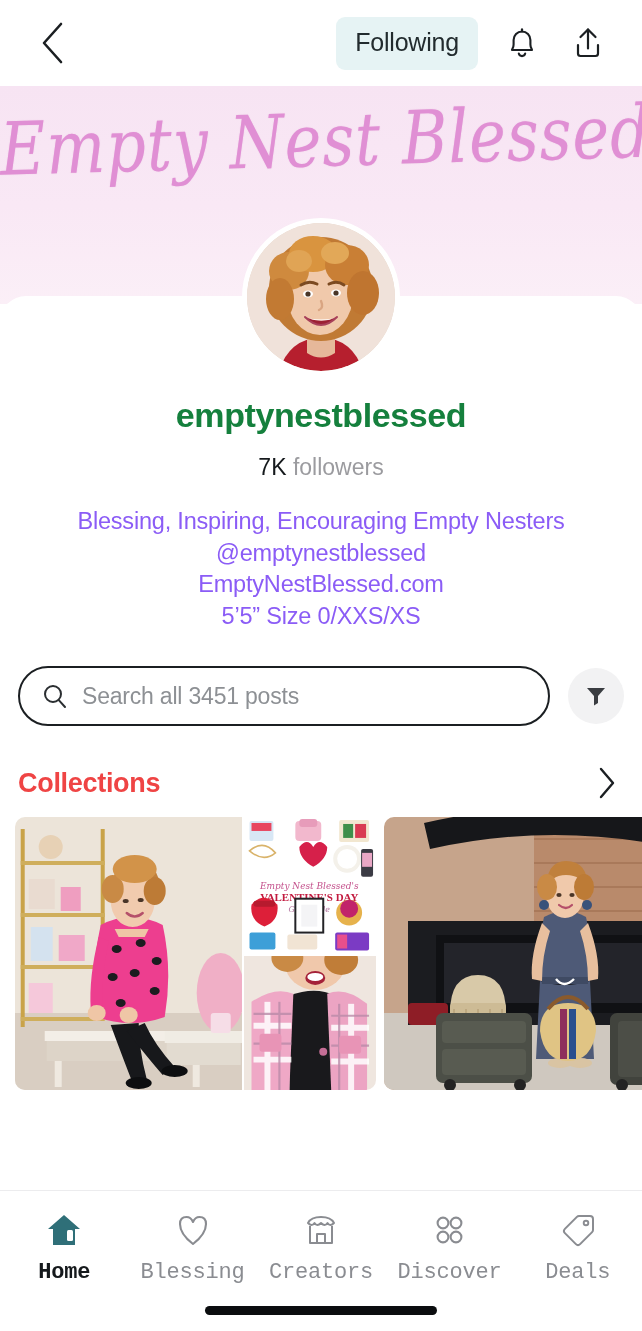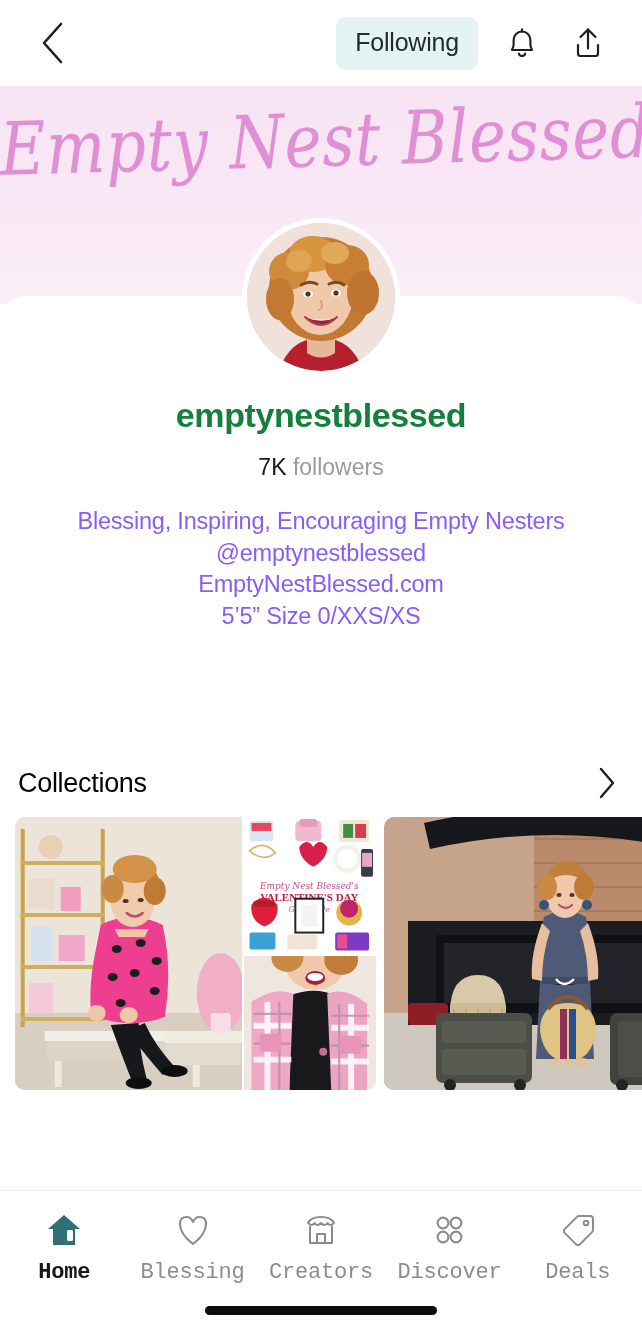--- a/index.html
+++ b/index.html
@@ -166,22 +166,22 @@
 
   
   .section-head {
     position: absolute; top: 766px; left: 0;
     width: 642px;
     display: flex; align-items: center;
     padding: 0 18px;
     z-index: 20;
   }
   .section-title {
-    font-size: 27px; font-weight: 400;
-    color: #000000; letter-spacing: -0.3px;
+    font-size: 27px; font-weight: 700;
+    color: #ef4444; letter-spacing: -0.3px;
   }
   .section-arrow {
     margin-left: auto;
     width: 34px; height: 34px;
     display: flex; align-items: center; justify-content: center;
     cursor: pointer;
   }
 
   .collections {
     position: absolute; top: 817px; left: 0;
@@ -333,20 +333,34 @@
       <span>followers</span>
     </div>
     <div class="bio">
       <div>Blessing, Inspiring, Encouraging Empty Nesters</div>
       <div>@emptynestblessed</div>
       <div>EmptyNestBlessed.com</div>
       <div>5’5”  Size 0/XXS/XS</div>
     </div>
   </div>
 
+  <div class="search-row">
+    <div class="search-box">
+      <svg width="26" height="26" viewBox="0 0 26 26">
+        <circle cx="11" cy="11" r="8" fill="none" stroke="#2a2e31" stroke-width="2"></circle>
+        <line x1="16.8" y1="17.2" x2="23" y2="24" stroke="#2a2e31" stroke-width="2" stroke-linecap="round"></line>
+      </svg>
+      <span class="ph">Search all 3451 posts</span>
+    </div>
+    <div class="filter-btn">
+      <svg width="26" height="26" viewBox="0 0 26 26">
+        <path d="M4 5h18l-7 8v7l-4 2.5V13z" fill="#3a3d41"></path>
+      </svg>
+    </div>
+  </div>
 
   <div class="section-head">
     <div class="section-title">Collections</div>
     <div class="section-arrow">
       <svg width="22" height="34" viewBox="0 0 22 34">
         <polyline points="5,3 17,17 5,31" fill="none" stroke="#1b1f22" stroke-width="2.4" stroke-linecap="round" stroke-linejoin="round"></polyline>
       </svg>
     </div>
   </div>
 

